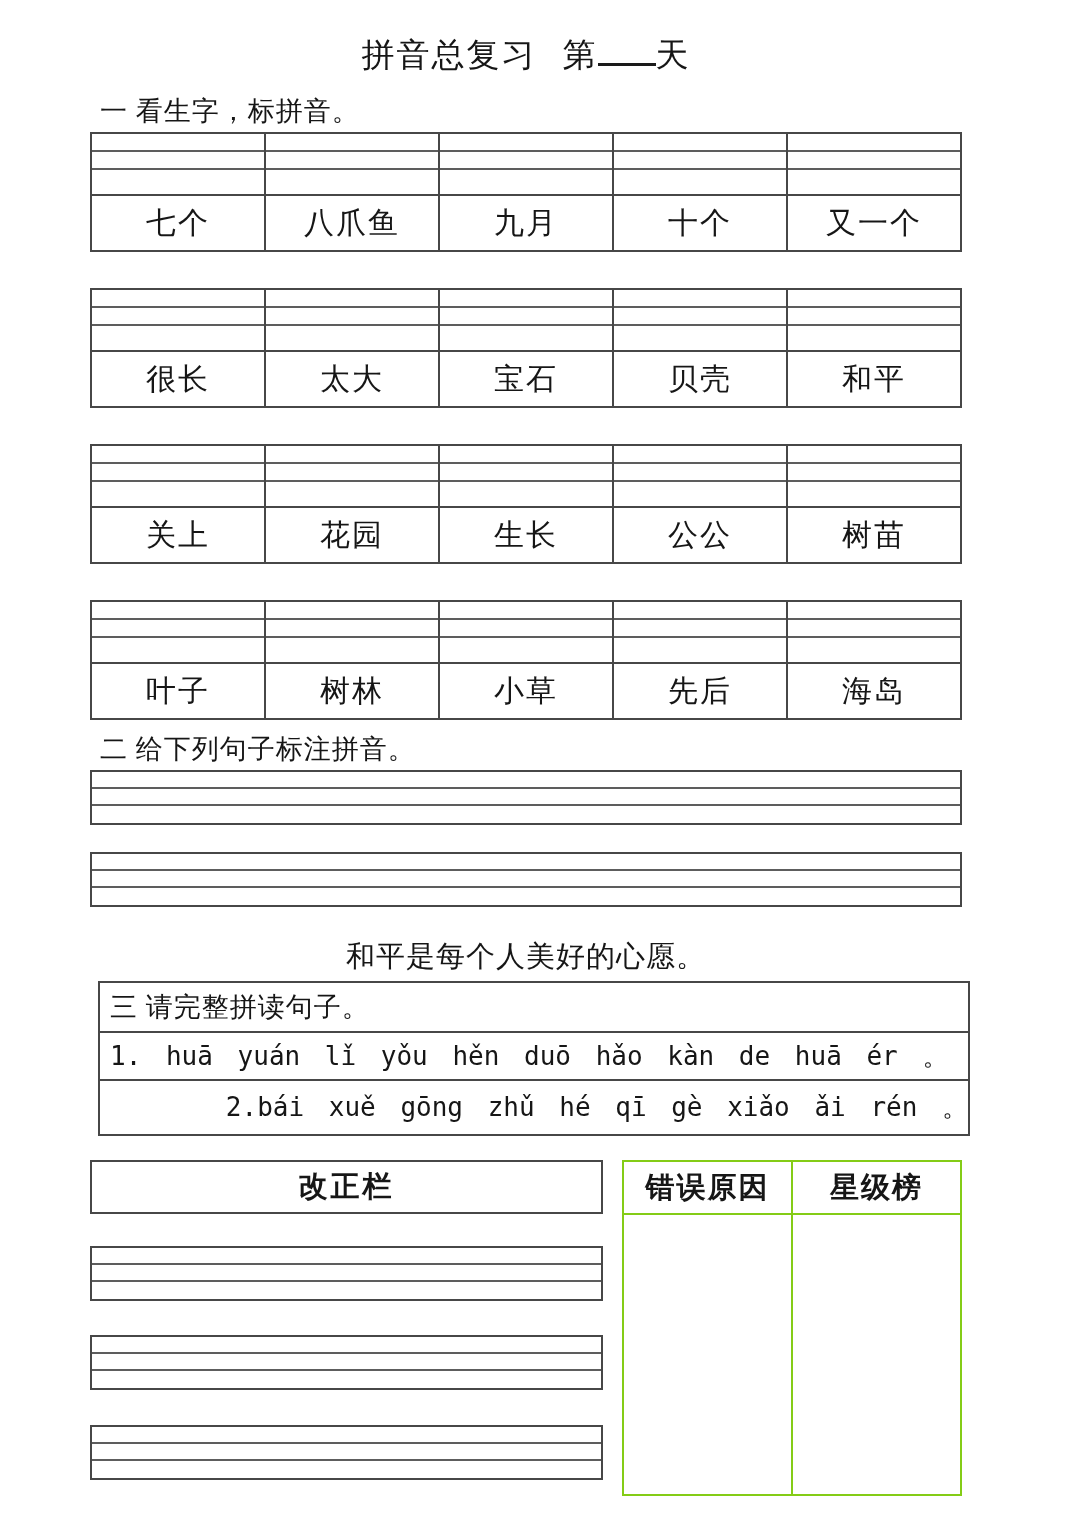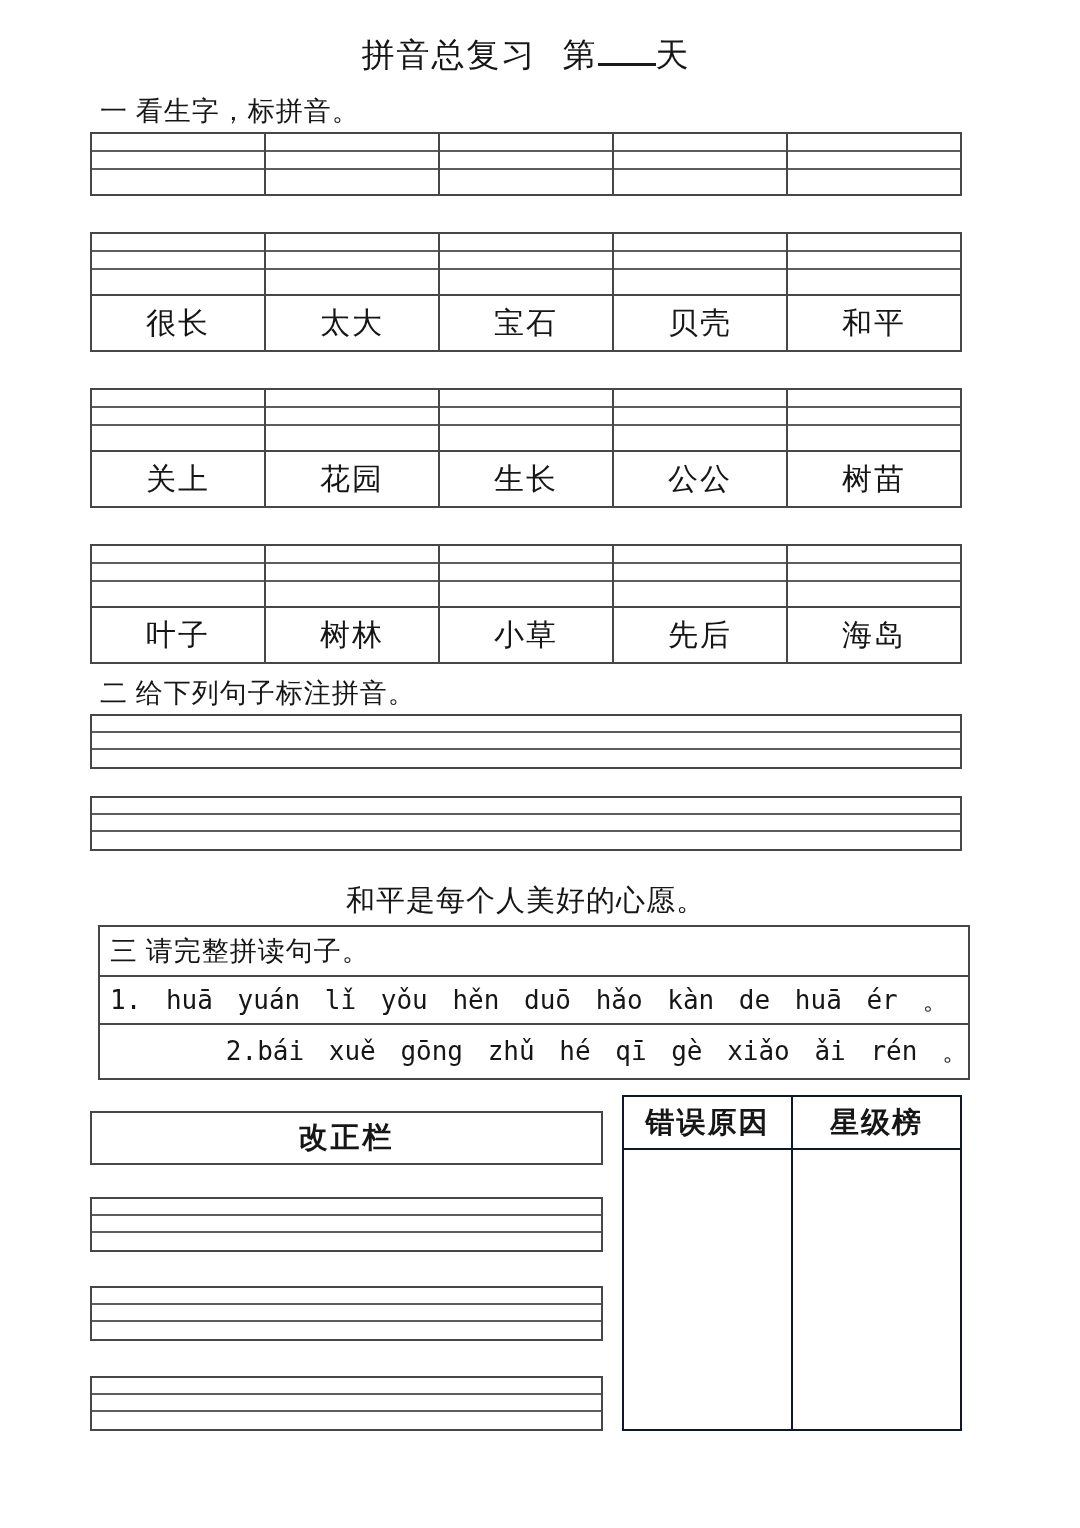--- a/index.html
+++ b/index.html
@@ -98,21 +98,21 @@
   table.s3 tr.r3 td { height: 55px; text-align: right; }
   .pinyin {
     font-family: "DejaVu Sans Mono", monospace;
     font-size: 26px;
     word-spacing: 9px;
     letter-spacing: 0px;
     white-space: nowrap;
   }
 
   
-  .footer { margin-top: 15px; display: flex; width: 872px; align-items: flex-end; }
+  .footer { margin-top: 24px; display: flex; width: 872px; }
   .footer-left { width: 513px; }
   .footer-right { margin-left: 19px; width: 340px; }
   .corr-header {
     width: 513px;
     height: 54px;
     border: 2px solid #474747;
     display: flex;
     align-items: center;
     justify-content: center;
     font-family: "Liberation Sans", sans-serif;
@@ -121,21 +121,21 @@
     letter-spacing: 3px;
   }
   .fourline.small { width: 513px; margin-top: 32px; }
   .fourline.small.g2 { margin-top: 34px; }
   .fourline.small.g3 { margin-top: 35px; }
   table.err {
     width: 340px;
     border-collapse: collapse;
     table-layout: fixed;
   }
-  table.err td { border: 2px solid #0f172a; }
+  table.err td { border: 2px solid #84cc16; }
   table.err tr.head td {
     height: 53px;
     text-align: center;
     vertical-align: middle;
     font-family: "Liberation Sans", sans-serif;
     font-weight: 700;
     font-size: 29px;
     letter-spacing: 2px;
   }
   table.err tr.body td { height: 281px; }
@@ -173,20 +173,27 @@
         <td>
               <div class="gl"></div>
               <div class="gl"></div>
               <div class="gl last"></div>
             </td>
         <td>
               <div class="gl"></div>
               <div class="gl"></div>
               <div class="gl last"></div>
             </td>
+      </tr>
+      <tr class="word-row">
+        <td>七个</td>
+        <td>八爪鱼</td>
+        <td>九月</td>
+        <td>十个</td>
+        <td>又一个</td>
       </tr>
     </tbody>
       </table>
 
     <table class="wt gap">
       <tbody>
           <tr class="grid-row">
         <td>
               <div class="gl"></div>
               <div class="gl"></div>

